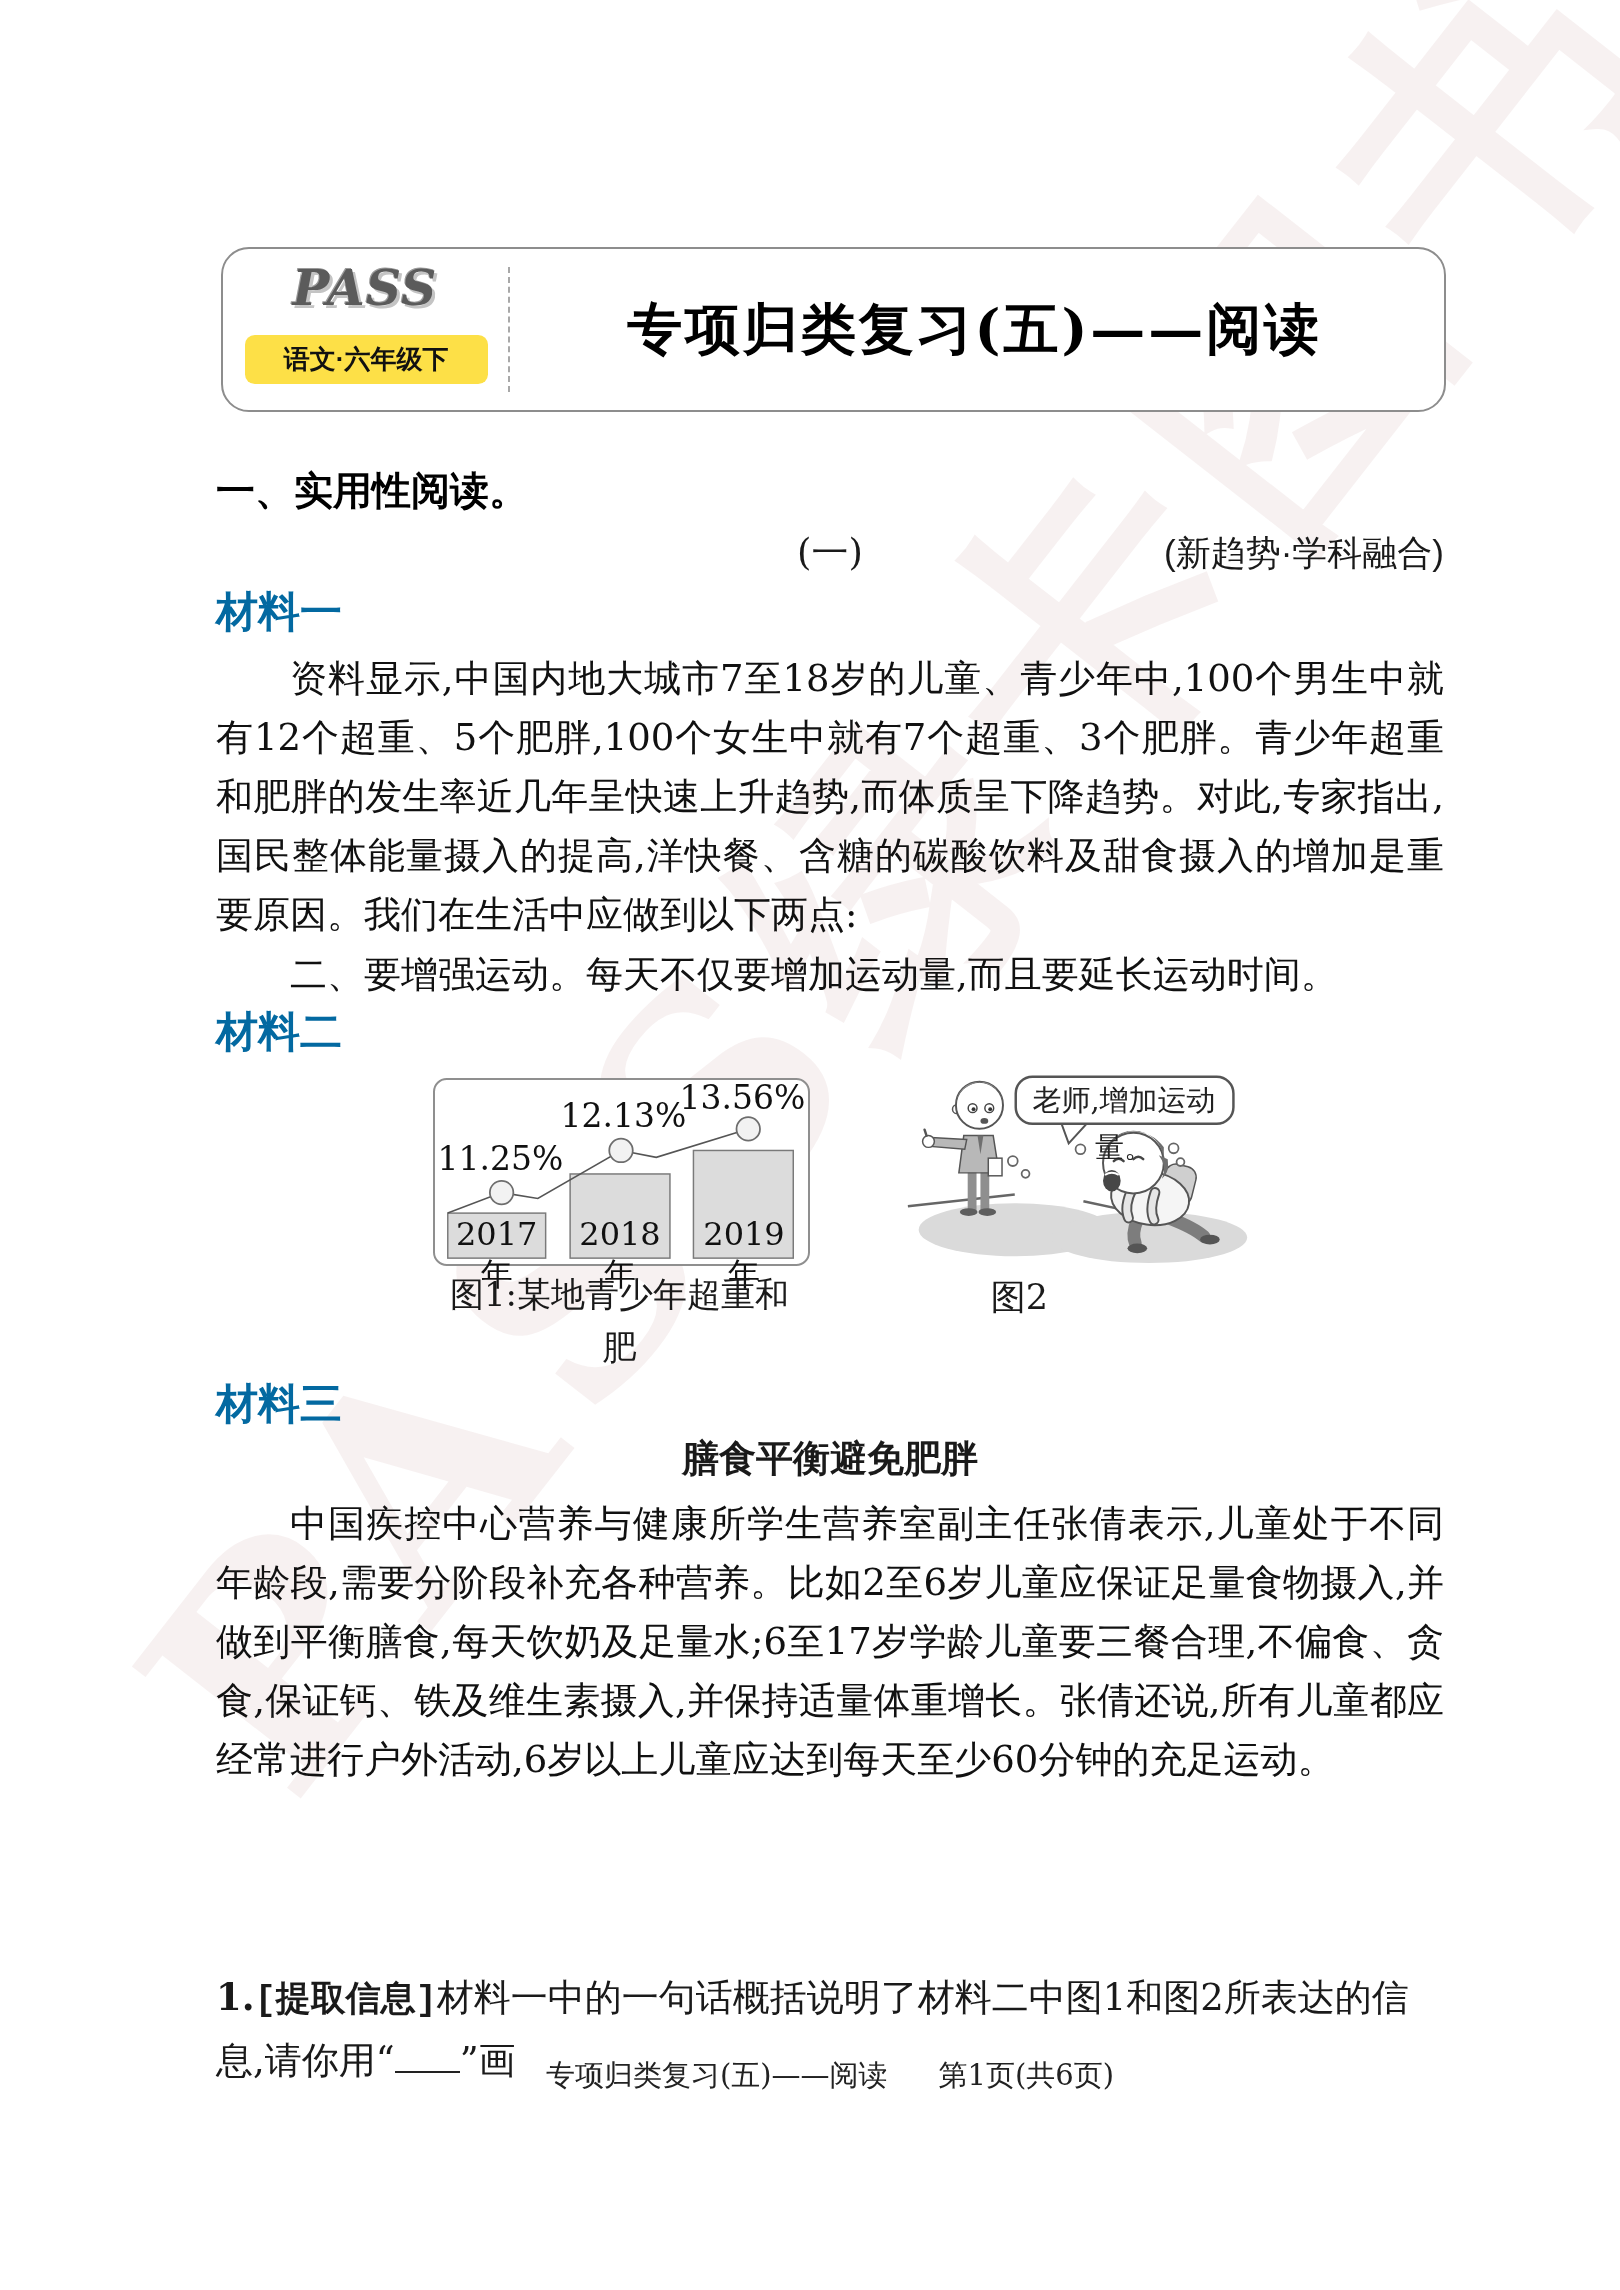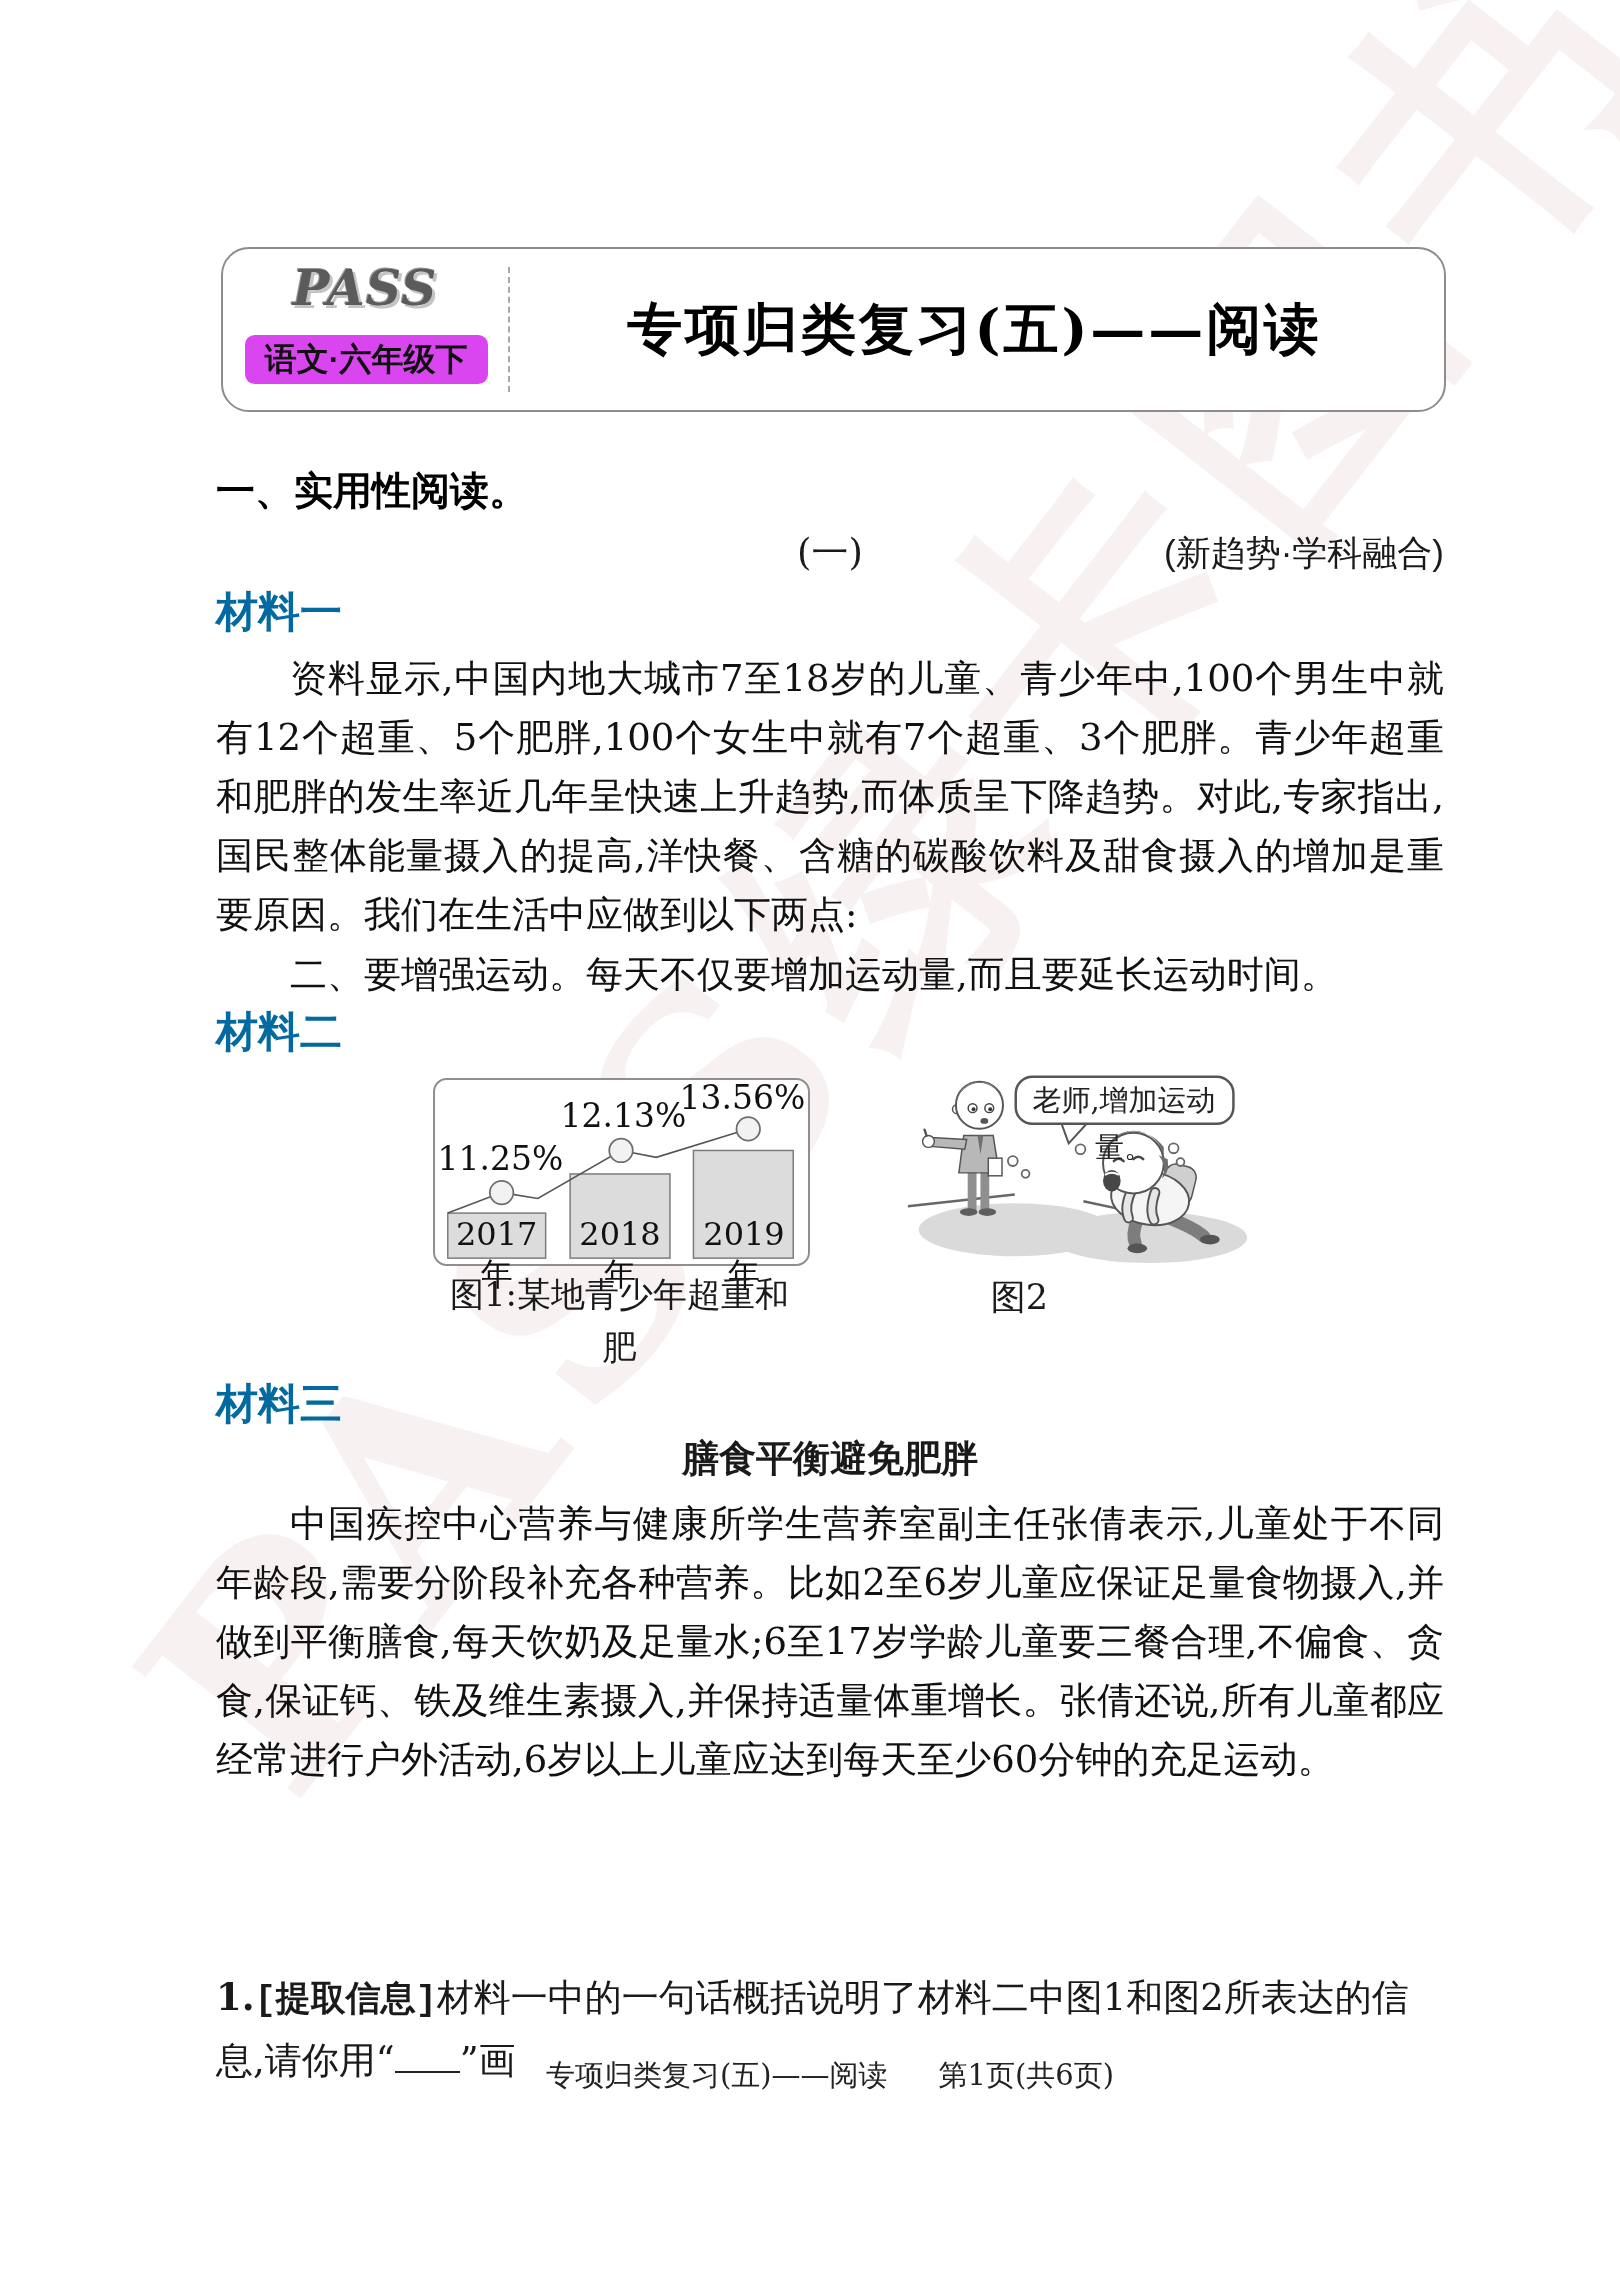--- a/index.html
+++ b/index.html
@@ -14,22 +14,22 @@
     color:rgba(208,165,165,0.16);z-index:0;pointer-events:none;
     font-family:"DejaVu Serif","Liberation Serif",serif;}
 
   .z{position:absolute;z-index:1;}
 
   
   .header-box{left:221px;top:247px;width:1221px;height:161px;border:2.9px solid #8d8d8d;border-radius:28px;background:#fff;}
   .logo-area{position:absolute;left:0;top:0;width:284px;height:100%;}
   .pass-logo{position:absolute;left:0;right:0;top:9.8px;text-align:center;font-style:italic;font-weight:bold;
     font-size:49px;letter-spacing:1px;color:#5b5b5b;text-shadow:2.9px 2.9px 0 #c4c4c4, -1px -1px 0 #9a9a9a;}
-  .grade-badge{position:absolute;left:21.6px;top:86px;width:243px;height:49px;background:#d946ef;border-radius:9.8px;
-    text-align:center;line-height:49px;font-size:32px;font-weight:bold;color:#111;}
+  .grade-badge{position:absolute;left:21.6px;top:86px;width:243px;height:49px;background:#fde047;border-radius:9.8px;
+    text-align:center;line-height:49px;font-size:26px;font-weight:bold;color:#111;}
   .header-divider{position:absolute;left:285px;top:17.6px;bottom:17.6px;width:0;border-left:2.9px dashed #a8a8a8;}
   .header-title{position:absolute;left:294px;right:11.8px;top:0;height:100%;display:flex;align-items:center;justify-content:center;
     font-size:55px;font-weight:900;letter-spacing:2.9px;color:#000;}
 
   
   .col{left:216px;width:1228px;}
   .h1{font-size:39px;font-weight:bold;color:#000;line-height:47px;}
   .mat-label{font-size:42px;font-weight:bold;color:#0369a1;line-height:47px;}
   .body-p{font-size:37px;line-height:59px;text-align:justify;text-indent:2em;color:#111;}
   .body-line{font-size:37px;line-height:59px;padding-left:2em;color:#111;}

